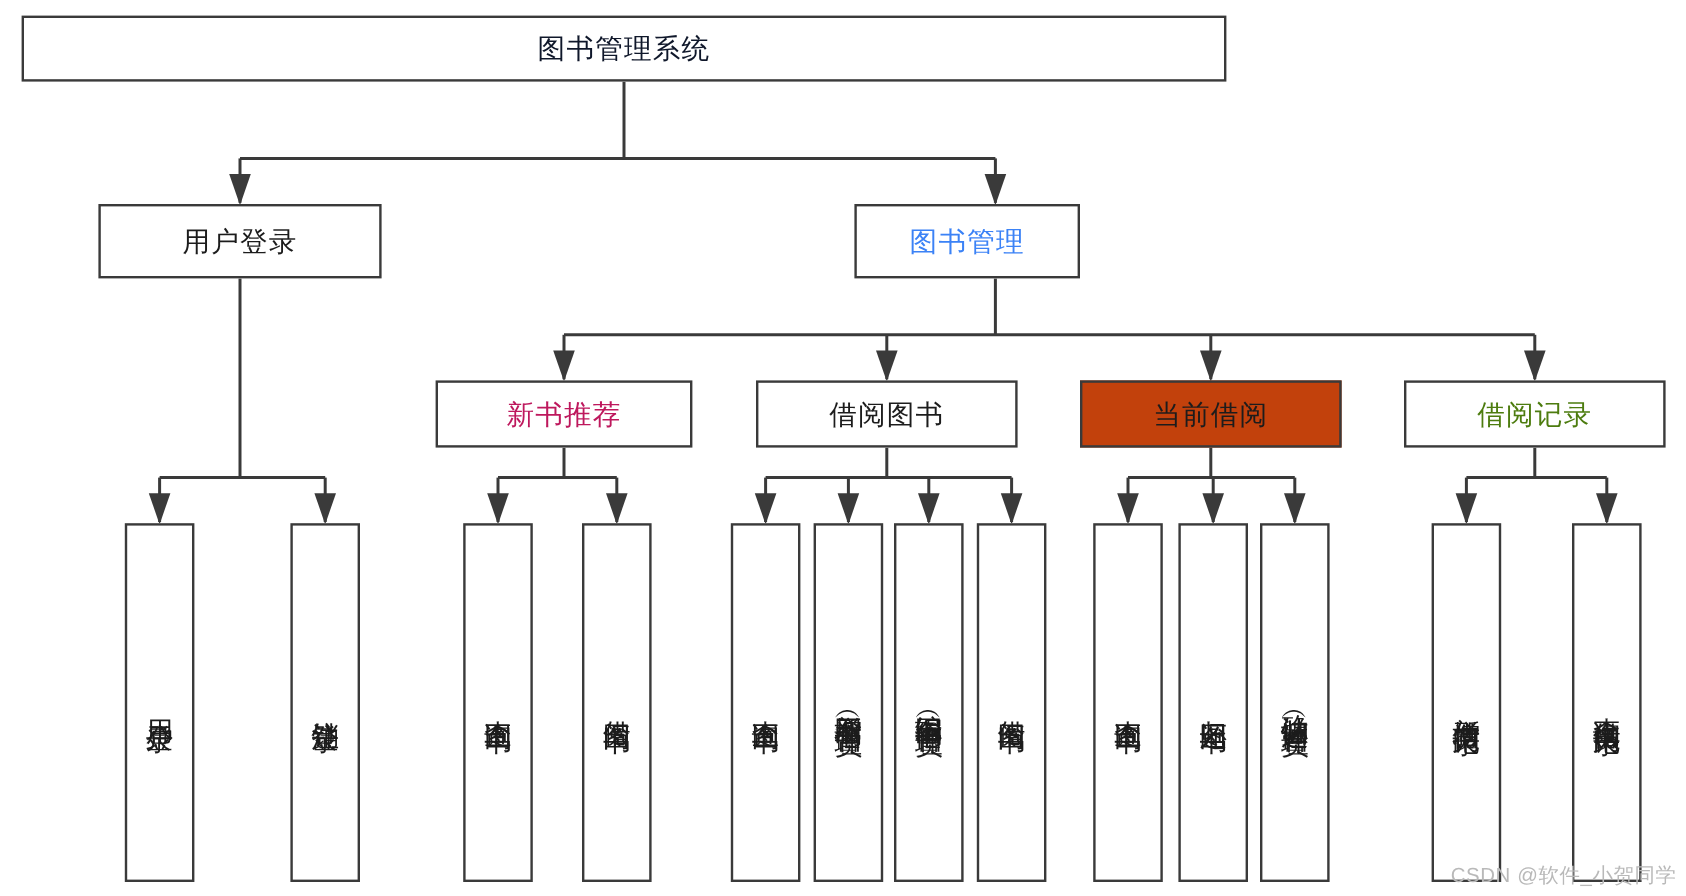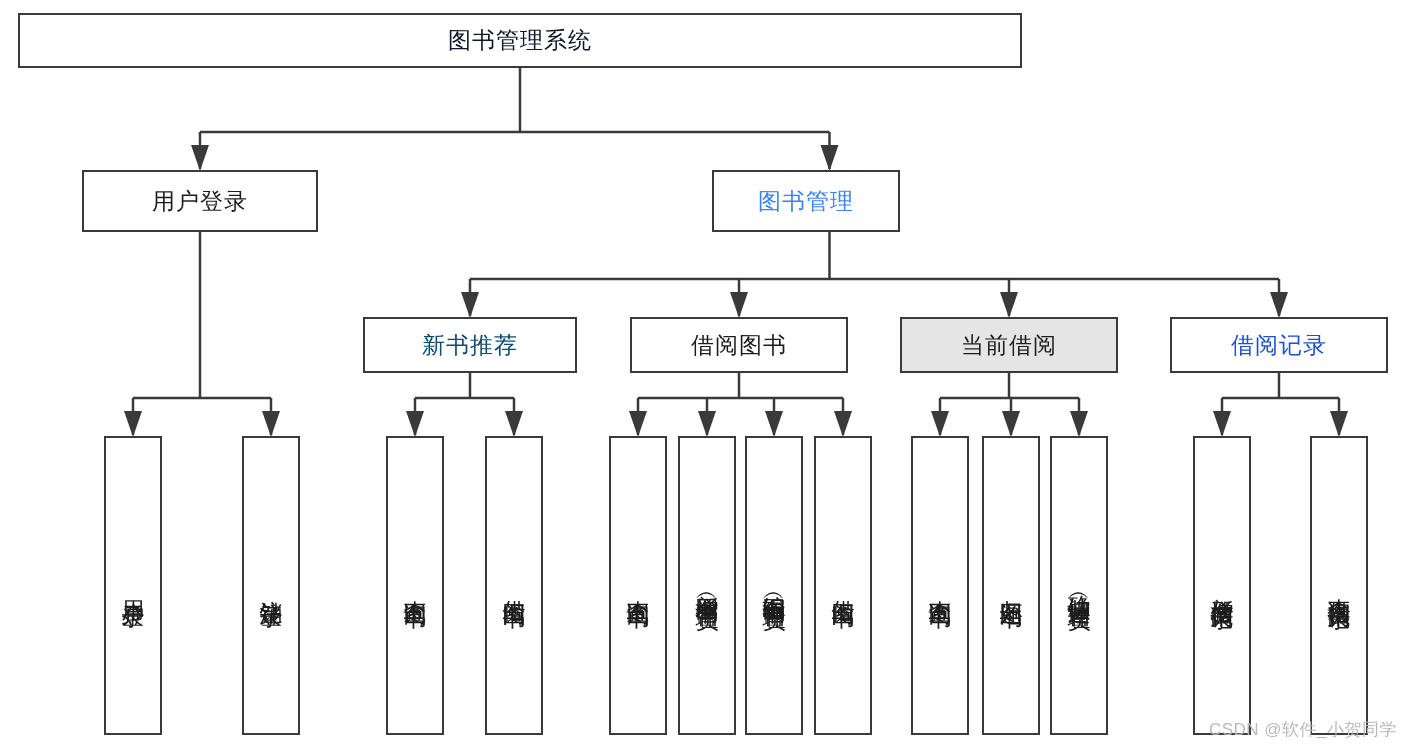--- a/index.html
+++ b/index.html
@@ -128,30 +128,30 @@
   <div id="nodes">
       <div class="node horiz" style="left: 18px; top: 13px; width: 1004px; height: 55px; border-color: rgb(58, 58, 58); background: rgb(255, 255, 255); color: #0f172a;">
         <span class="label">图书管理系统</span>
       </div>
       <div class="node horiz" style="left: 82px; top: 170px; width: 236px; height: 62px; border-color: rgb(58, 58, 58); background: rgb(255, 255, 255); color: rgb(28, 28, 28);">
         <span class="label">用户登录</span>
       </div>
       <div class="node horiz" style="left: 712px; top: 170px; width: 188px; height: 62px; border-color: rgb(58, 58, 58); background: rgb(255, 255, 255); color: #3b82f6;">
         <span class="label">图书管理</span>
       </div>
-      <div class="node horiz" style="left: 363px; top: 317px; width: 214px; height: 56px; border-color: rgb(58, 58, 58); background: rgb(255, 255, 255); color: #0c4a6e; text-align: right;">
+      <div class="node horiz" style="left: 363px; top: 317px; width: 214px; height: 56px; border-color: rgb(58, 58, 58); background: rgb(255, 255, 255); color: #be185d; text-align: right;">
         <span class="label">新书推荐</span>
       </div>
       <div class="node horiz" style="left: 630px; top: 317px; width: 218px; height: 56px; border-color: rgb(58, 58, 58); background: rgb(255, 255, 255); color: rgb(28, 28, 28);">
         <span class="label">借阅图书</span>
       </div>
-      <div class="node horiz" style="left: 900px; top: 317px; width: 218px; height: 56px; border-color: rgb(58, 58, 58); background: #e5e5e5; color: rgb(28, 28, 28);">
+      <div class="node horiz" style="left: 900px; top: 317px; width: 218px; height: 56px; border-color: rgb(58, 58, 58); background: #c2410c; color: rgb(28, 28, 28);">
         <span class="label">当前借阅</span>
       </div>
-      <div class="node horiz" style="left: 1170px; top: 317px; width: 218px; height: 56px; border-color: rgb(58, 58, 58); background: rgb(255, 255, 255); color: #1d4ed8;">
+      <div class="node horiz" style="left: 1170px; top: 317px; width: 218px; height: 56px; border-color: rgb(58, 58, 58); background: rgb(255, 255, 255); color: #4d7c0f;">
         <span class="label">借阅记录</span>
       </div>
       <div class="node vert" style="left: 104px; top: 436px; width: 58px; height: 299px; border-color: rgb(58, 58, 58); background: rgb(255, 255, 255); color: rgb(28, 28, 28);">
         <span class="label">用户登录</span>
       </div>
       <div class="node vert" style="left: 242px; top: 436px; width: 58px; height: 299px; border-color: rgb(58, 58, 58); background: rgb(255, 255, 255); color: rgb(28, 28, 28);">
         <span class="label">注销登录</span>
       </div>
       <div class="node vert" style="left: 386px; top: 436px; width: 58px; height: 299px; border-color: rgb(58, 58, 58); background: rgb(255, 255, 255); color: rgb(28, 28, 28);">
         <span class="label">查询图书</span>

